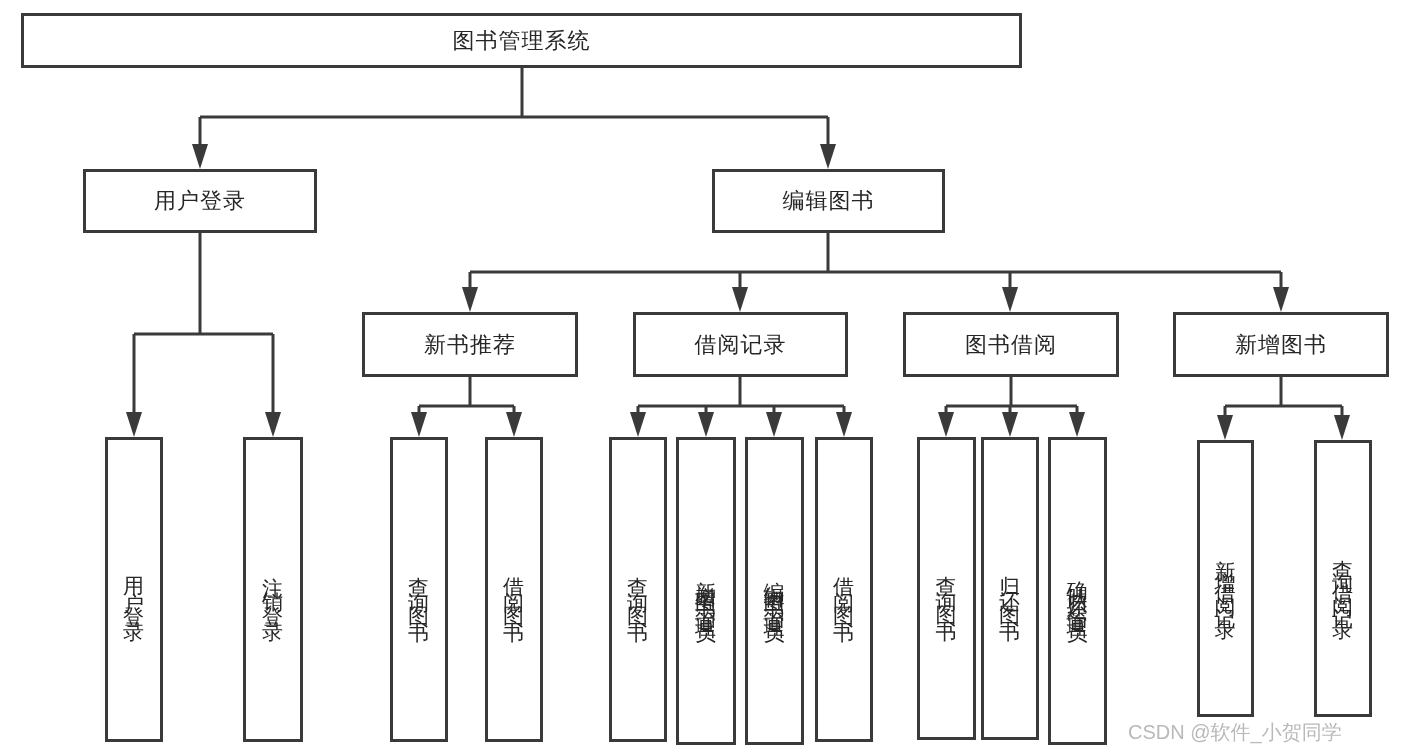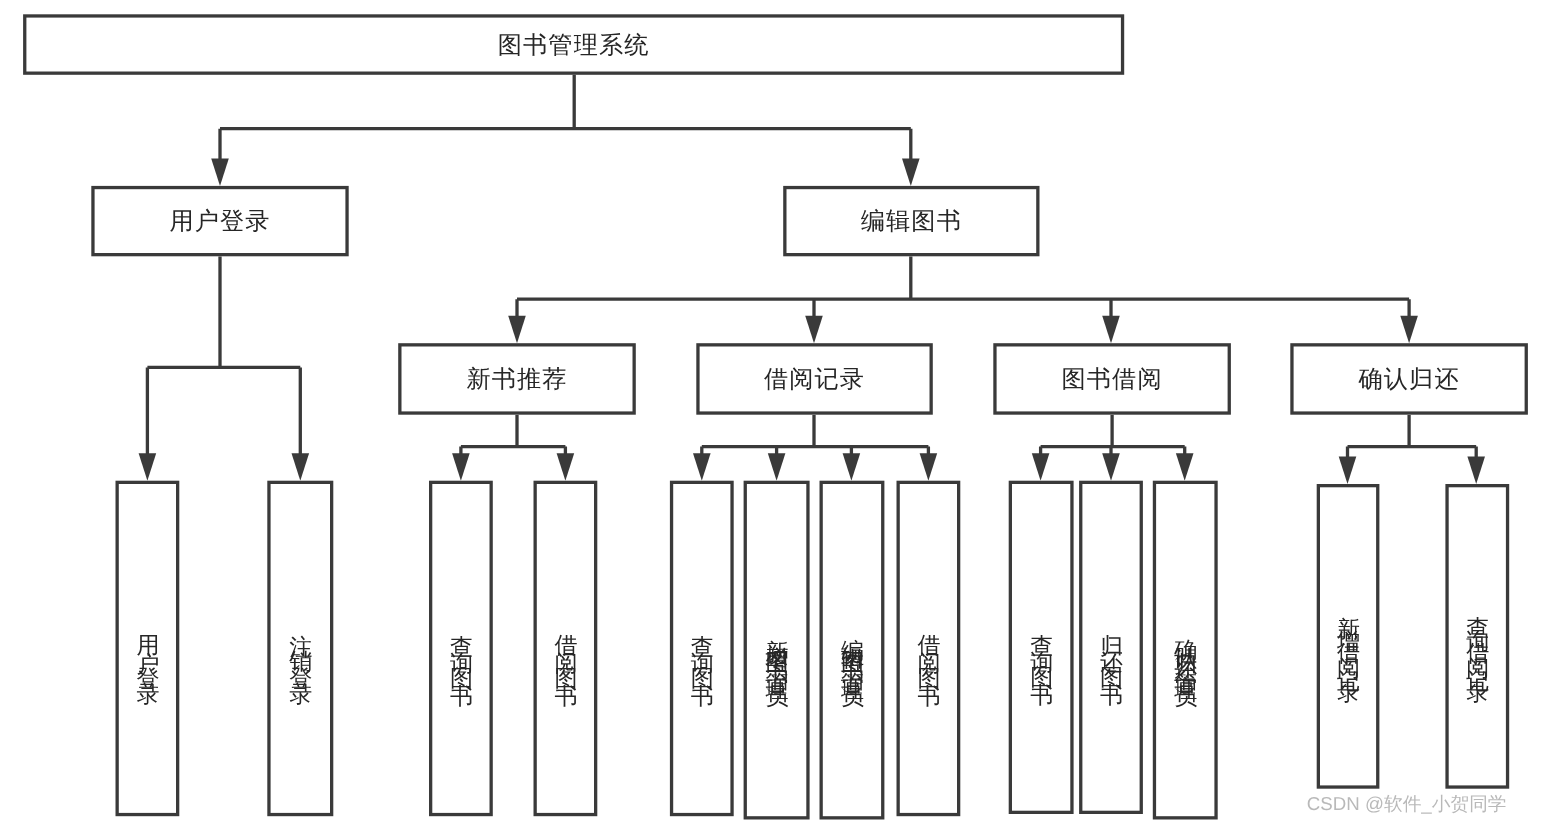--- a/index.html
+++ b/index.html
@@ -36,22 +36,22 @@
   .n-bb-query{left:609px;top:437px;width:58px;height:305px;}
   .n-bb-add{left:676px;top:437px;width:60px;height:308px;}
   .n-bb-edit{left:745px;top:437px;width:59px;height:308px;}
   .n-bb-borrow{left:815px;top:437px;width:58px;height:305px;}
   .n-cb-query{left:917px;top:437px;width:59px;height:303px;}
   .n-cb-return{left:981px;top:437px;width:58px;height:303px;}
   .n-cb-confirm{left:1048px;top:437px;width:59px;height:308px;}
   .n-br-add{left:1197px;top:440px;width:57px;height:277px;}
   .n-br-query{left:1314px;top:440px;width:58px;height:277px;}
   .watermark{
-    position:absolute;left:1188px;top:719px;width:215px;
-    font-size:17px;color:#b9b9b9;white-space:nowrap;z-index:5;
+    position:absolute;left:1128px;top:719px;width:215px;
+    font-size:20px;color:#b9b9b9;white-space:nowrap;z-index:5;
   }
 </style>
 </head>
 <body>
 
 <div id="canvas">
 
   <svg id="edges" viewBox="0 0 1405 747" xmlns="http://www.w3.org/2000/svg">
     <g stroke="#3a3a3a" stroke-width="3" fill="none">
 
@@ -93,21 +93,21 @@
   </svg>
 
   <div class="hbox n-root">图书管理系统</div>
 
   <div class="hbox n-user-login">用户登录</div>
   <div class="hbox n-book-mgmt">编辑图书</div>
 
   <div class="hbox n-new-book-rec">新书推荐</div>
   <div class="hbox n-book-borrow">借阅记录</div>
   <div class="hbox n-current-borrow">图书借阅</div>
-  <div class="hbox n-borrow-record">确认归还</div>
+  <div class="hbox n-borrow-record">新增图书</div>
 
   <div class="vbox ls-lg n-login">用户登录</div>
   <div class="vbox ls-lg n-logout">注销登录</div>
 
   <div class="vbox ls-lg n-nbr-query">查询图书</div>
   <div class="vbox ls-lg n-nbr-borrow">借阅图书</div>
 
   <div class="vbox ls-lg n-bb-query">查询图书</div>
   <div class="vbox ls-sm n-bb-add">新增图书（管理员）</div>
   <div class="vbox ls-sm n-bb-edit">编辑图书（管理员）</div>

